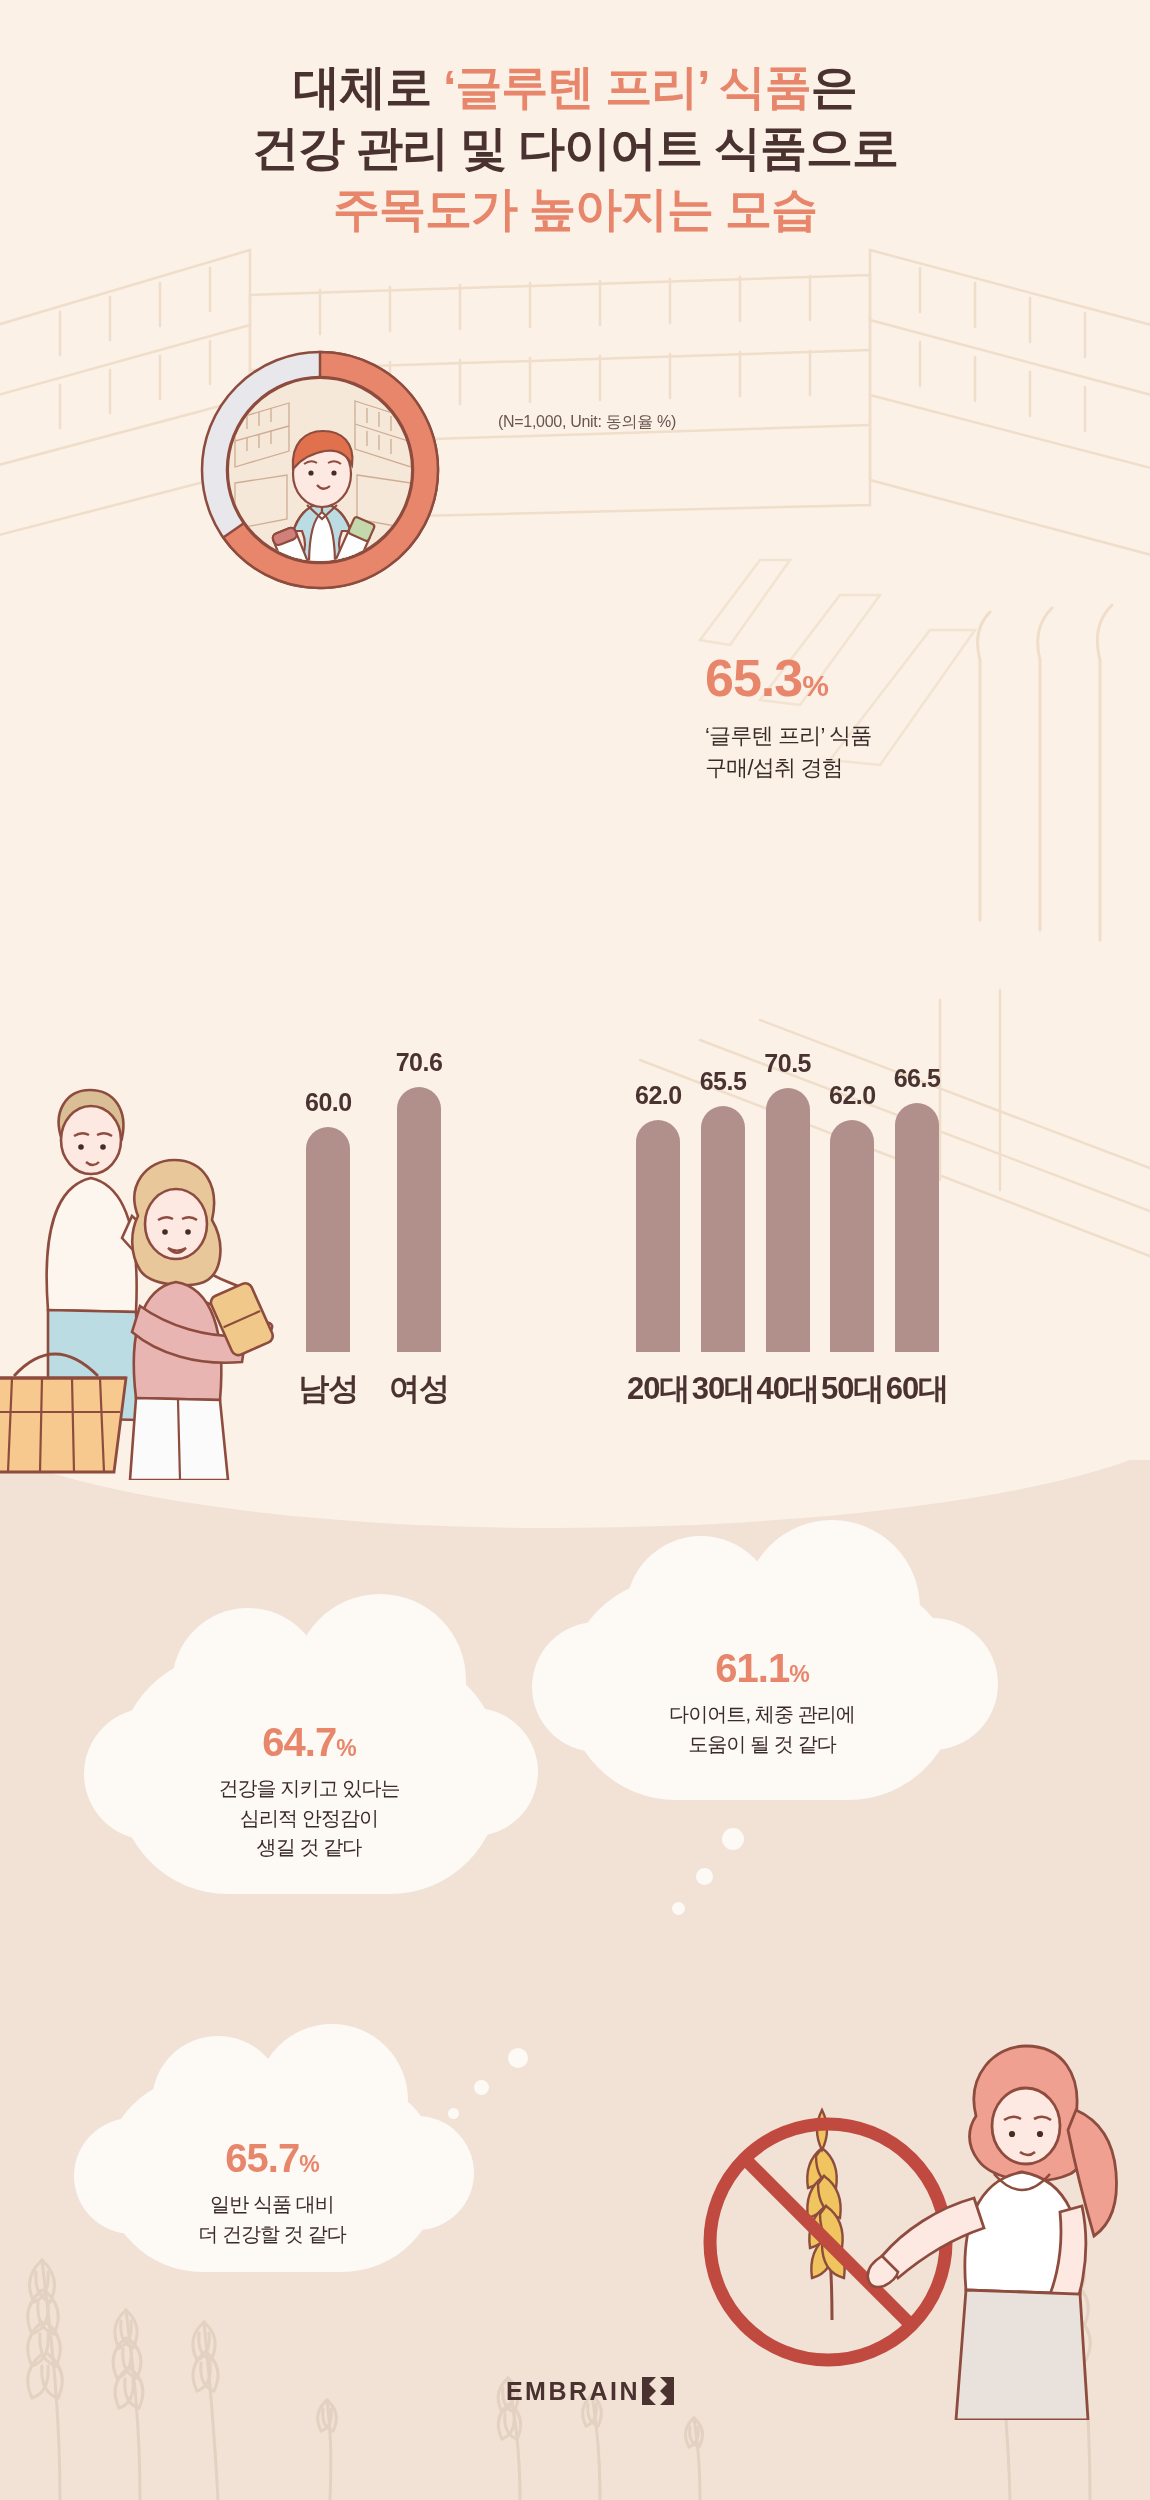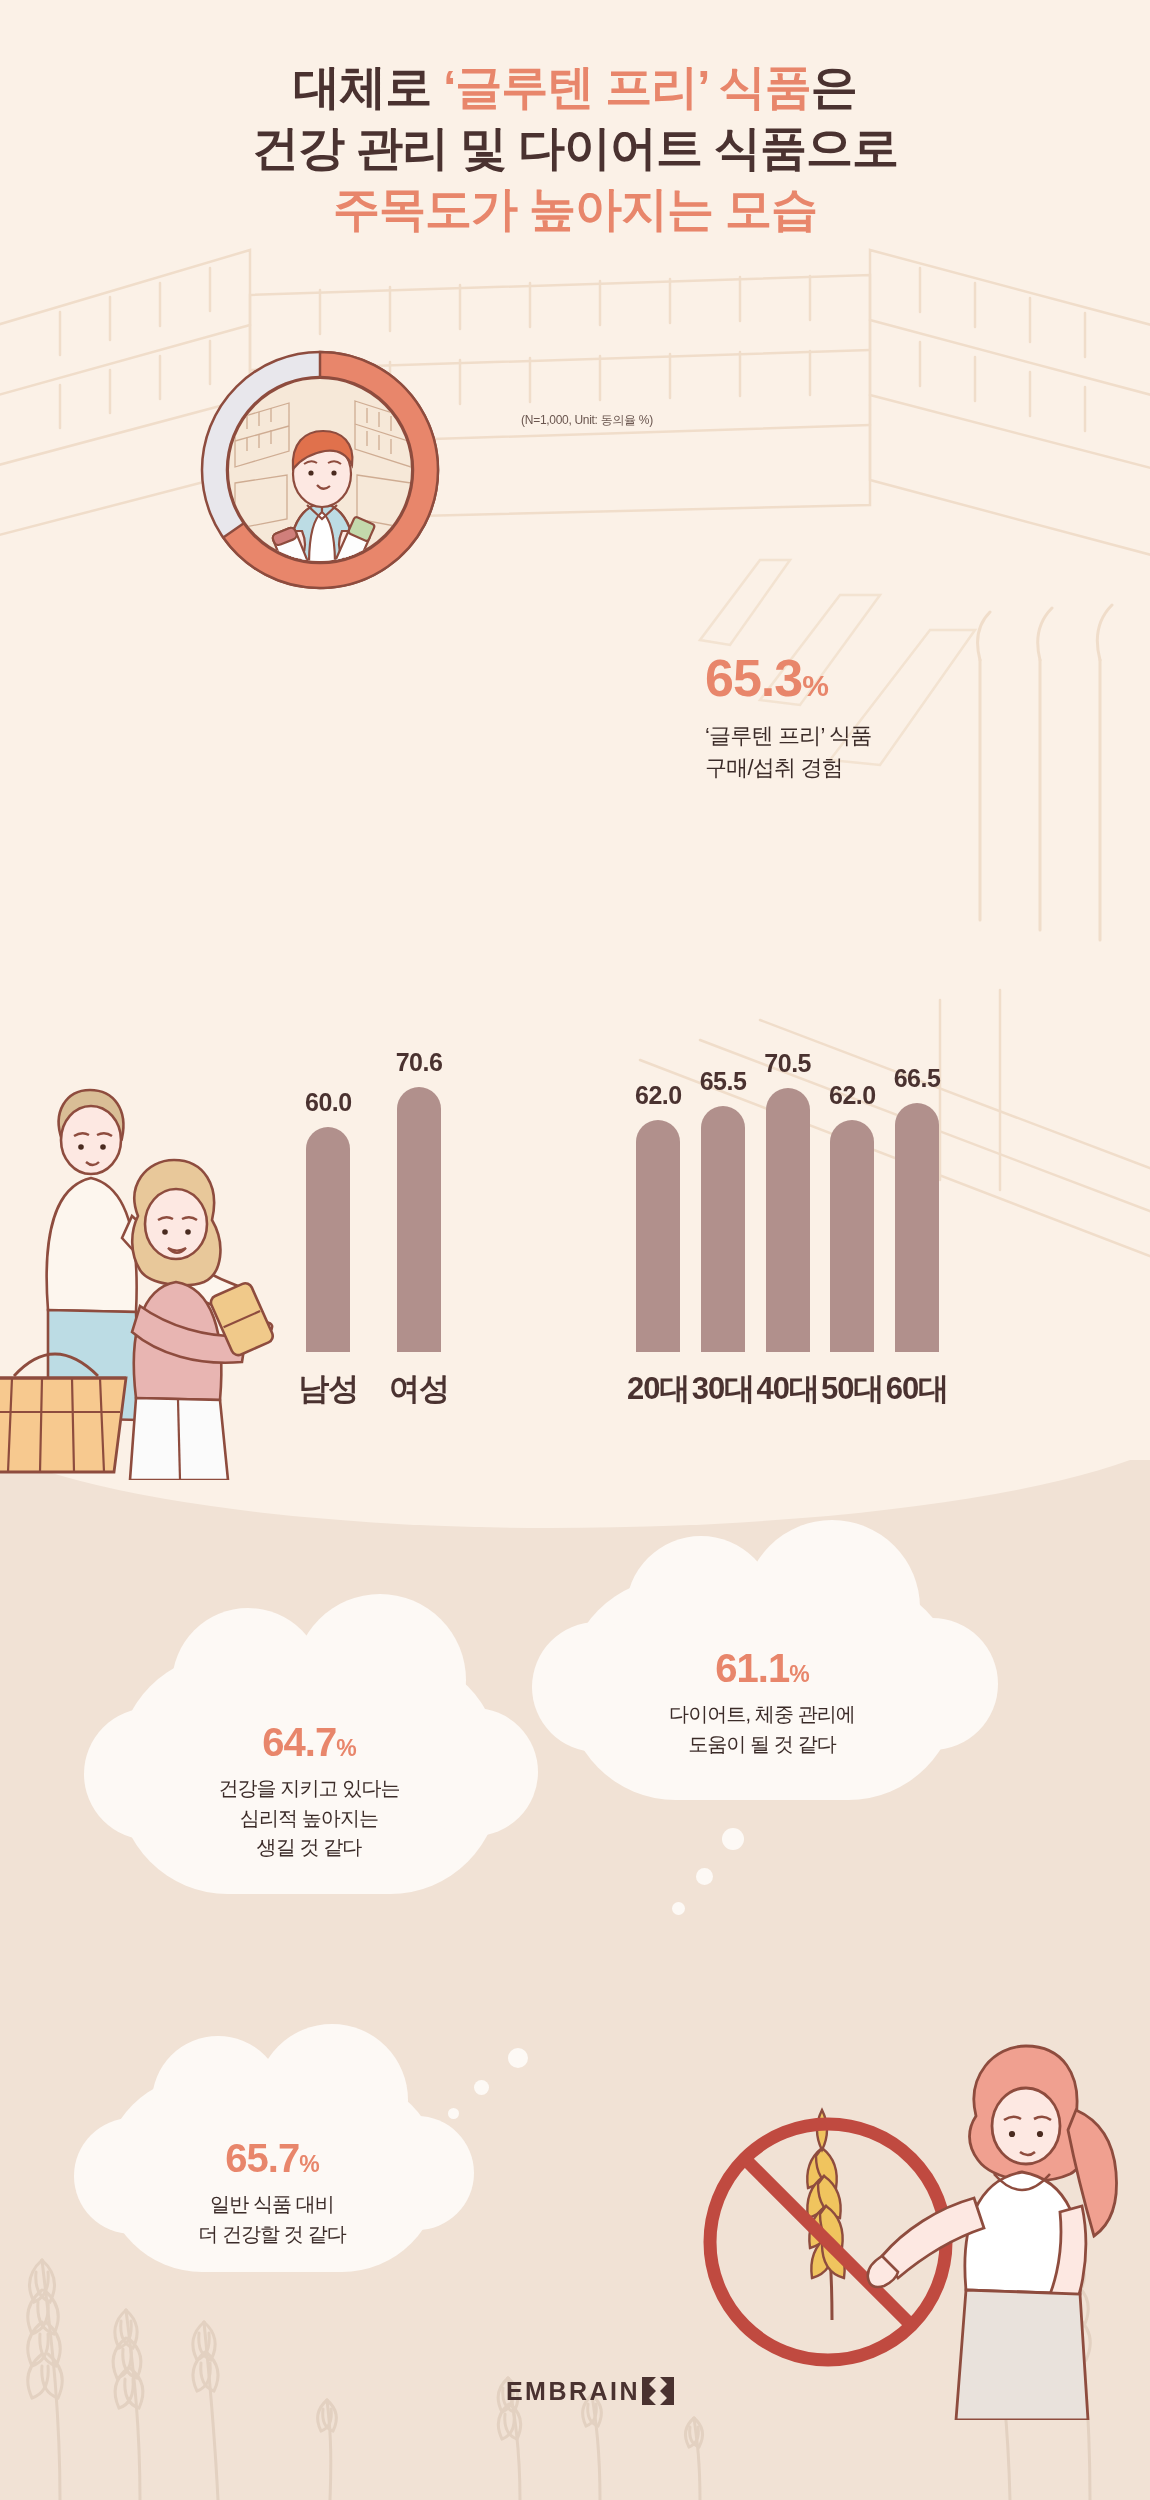--- a/index.html
+++ b/index.html
@@ -42,21 +42,21 @@
     font-weight:800;
     font-size:47px;
     color:#4a3230;
   }
   .headline .ln { display:block; white-space:nowrap; }
   .hl-accent { color:#e8866b; }
 
   .note {
     position:absolute; left:0; top:412px; width:1150px;
     text-align:center;
-    font-size:12px; color:#6a564f; letter-spacing:-0.3px;padding-left:24px;
+    font-size:16px; color:#6a564f; letter-spacing:-0.3px;padding-left:24px;
   }
 
   
   .donut-wrap{
     position:absolute; left:175px; top:325px; width:290px; height:290px;
   }
   .donut-svg{ display:block; }
   .donut-photo{
     position:absolute; left:52px; top:52px; width:186px; height:186px;
     border-radius:50%;
@@ -370,21 +370,21 @@
 
   <div class="cloud" style="left:118px; top:1654px; width:382px; height:240px; border-radius:110px;">
     <div class="puff" style="left:54px; top:-46px; width:152px; height:152px;"></div>
     <div class="puff" style="left:176px; top:-60px; width:172px; height:172px;"></div>
     <div class="puff" style="left:-34px; top:54px; width:132px; height:132px;"></div>
     <div class="puff" style="left:292px; top:54px; width:128px; height:128px;"></div>
     <div class="cloud-inner" style="padding-top:48px;">
       <div class="cloud-pct"><span>64.7</span><span class="unit">%</span></div>
       <div class="cloud-txt">
         <div>건강을 지키고 있다는</div>
-        <div>심리적 높아지는</div>
+        <div>심리적 안정감이</div>
         <div>생길 것 같다</div>
       </div>
     </div>
   </div>
 
   <div class="cloud" style="left:104px; top:2076px; width:336px; height:196px; border-radius:98px;">
     <div class="puff" style="left:48px; top:-40px; width:132px; height:132px;"></div>
     <div class="puff" style="left:152px; top:-52px; width:152px; height:152px;"></div>
     <div class="puff" style="left:-30px; top:42px; width:116px; height:116px;"></div>
     <div class="puff" style="left:256px; top:40px; width:114px; height:114px;"></div>

